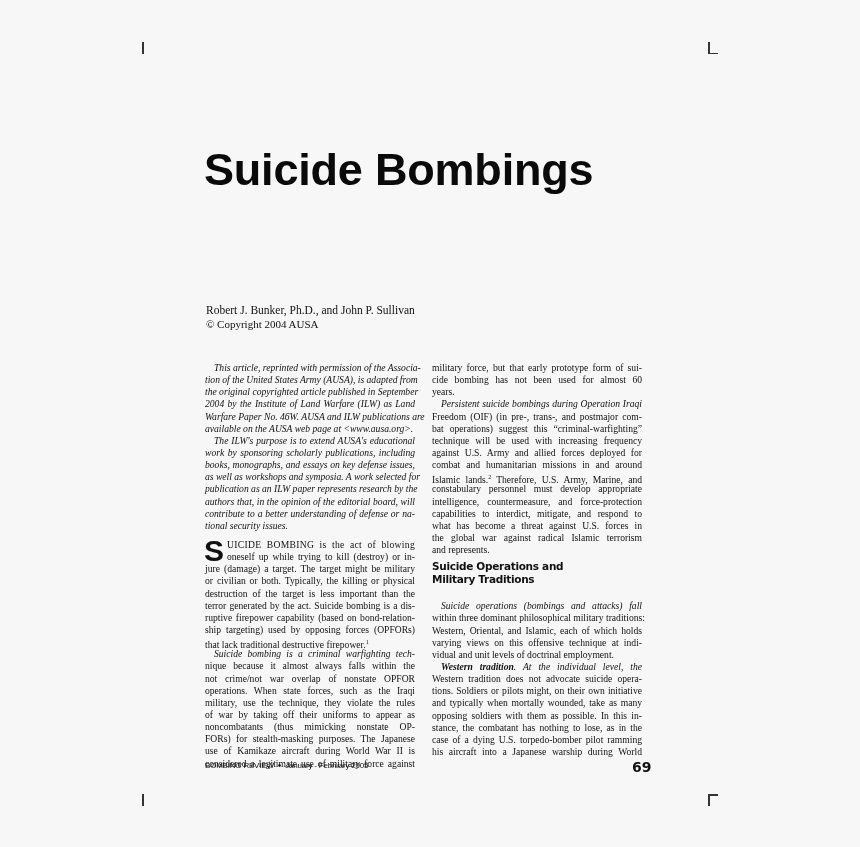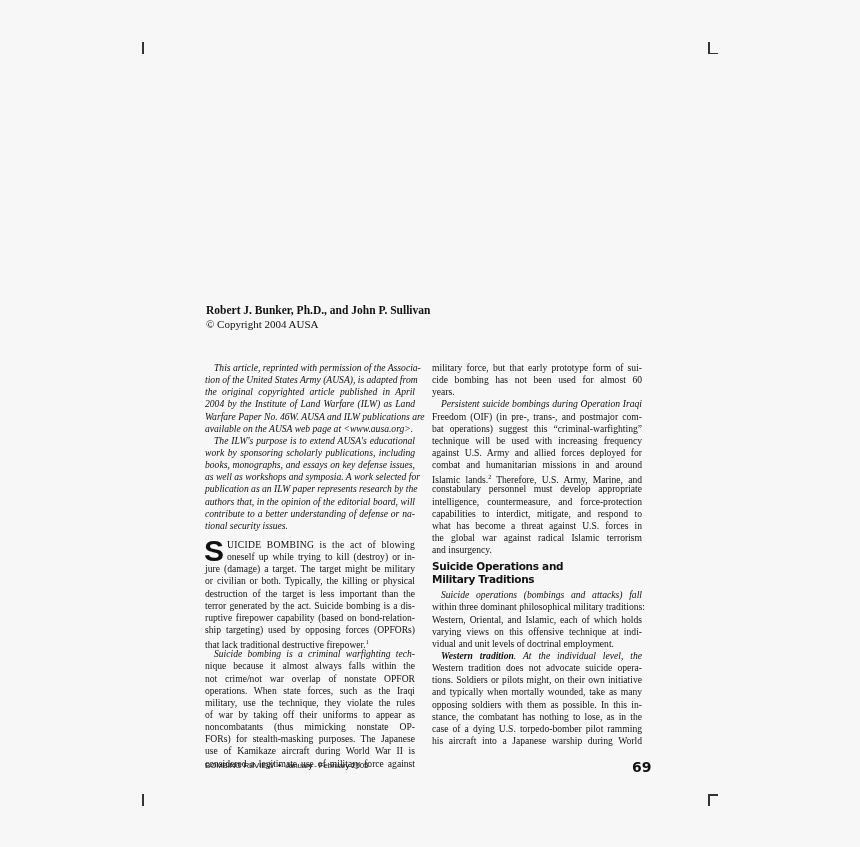--- a/index.html
+++ b/index.html
@@ -9,21 +9,21 @@
   }
   .crop { position: absolute; background: #333; }
   .title {
     position: absolute; left: 204px; top: 146px; width: 440px;
     font-family: "Liberation Sans", sans-serif; font-weight: bold;
     font-size: 45px; line-height: 47px; letter-spacing: -0.2px; color: #0a0a0a;
   }
   .title div { white-space: nowrap; }
   .authors {
     position: absolute; left: 206px; top: 304px;
-    font-family: "Liberation Serif", serif; font-weight: bold; font-size: 11.5px; white-space: nowrap;
+    font-family: "Liberation Serif", serif; font-weight: normal; font-size: 11.5px; white-space: nowrap;
   }
   .copyright {
     position: absolute; left: 206px; top: 318px;
     font-family: "Liberation Serif", serif; font-size: 11px; white-space: nowrap;
   }
   .col { position: absolute; top: 362px; width: 210px;
     font-family: "Liberation Serif", serif; font-size: 9.6px; line-height: 12.15px; }
   .col-left { left: 205px; }
   .col-right { left: 432px; }
   .ln { white-space: nowrap; text-align: justify; text-align-last: justify; height: 12.15px; overflow: visible; }
@@ -33,21 +33,21 @@
   .gap { height: 5px; }
   .dropcap-wrap { position: relative; }
   .dropcap {
     position: absolute; left: -1px; top: -1px;
     font-family: "Liberation Sans", sans-serif; font-weight: bold; font-size: 30px; line-height: 26px;
   }
   .ln.dc { padding-left: 22px; }
   .sc { letter-spacing: 0.3px; }
   .heading {
     font-family: "DejaVu Sans", sans-serif; font-weight: bold; font-size: 10.5px; line-height: 12.5px;
-    letter-spacing: -0.3px; margin-top: 4px; margin-bottom: 4px; white-space: nowrap;
+    letter-spacing: -0.3px; margin-top: 4px; margin-bottom: 15px; white-space: nowrap;
   }
   .sup { font-size: 6px; vertical-align: 4px; }
   .footer-left {
     position: absolute; left: 205px; top: 761px;
     font-family: "Liberation Sans", sans-serif; font-size: 8px; letter-spacing: -0.2px; white-space: nowrap;
   }
   .footer-page {
     position: absolute; left: 632px; top: 759px;
     font-family: "DejaVu Sans", sans-serif; font-weight: bold; font-size: 14px; white-space: nowrap;
   }
@@ -57,30 +57,31 @@
 <body>
 
 <div class="crop" style="left:142px;top:42px;width:1.5px;height:12px;"></div>
 <div class="crop" style="left:708px;top:42px;width:1.5px;height:12px;"></div>
 <div class="crop" style="left:708px;top:52.5px;width:10px;height:1.5px;"></div>
 <div class="crop" style="left:142px;top:794px;width:1.5px;height:12px;"></div>
 <div class="crop" style="left:708px;top:794px;width:1.5px;height:12px;"></div>
 <div class="crop" style="left:708px;top:794px;width:10px;height:1.5px;"></div>
 
 <div class="title">
+  <div>Suicide Bombings</div>
 </div>
 
 <div class="authors">Robert J. Bunker, Ph.D., and John P. Sullivan</div>
 <div class="copyright">© Copyright  2004 AUSA</div>
 
 <div class="col col-left">
   <div class="it">
     <div class="ln ind">This article, reprinted with permission of the Associa-</div>
     <div class="ln">tion of the United States Army (AUSA), is adapted from</div>
-    <div class="ln">the original copyrighted article published in April</div>
+    <div class="ln">the original copyrighted article published in September</div>
     <div class="ln">2004 by the Institute of Land Warfare (ILW) as Land</div>
     <div class="ln">Warfare Paper No. 46W. AUSA and ILW publications are</div>
     <div class="ln last">available on the AUSA web page at &lt;www.ausa.org&gt;.</div>
     <div class="ln ind">The ILW's purpose is to extend AUSA's educational</div>
     <div class="ln">work by sponsoring scholarly publications, including</div>
     <div class="ln">books, monographs, and essays on key defense issues,</div>
     <div class="ln">as well as workshops and symposia. A work selected for</div>
     <div class="ln">publication as an ILW paper represents research by the</div>
     <div class="ln">authors that, in the opinion of the editorial board, will</div>
     <div class="ln">contribute to a better understanding of defense or na-</div>
@@ -125,21 +126,21 @@
     <div class="ln">bat operations) suggest this “criminal-warfighting”</div>
     <div class="ln">technique will be used with increasing frequency</div>
     <div class="ln">against U.S. Army and allied forces deployed for</div>
     <div class="ln">combat and humanitarian missions in and around</div>
     <div class="ln"><span>Islamic lands.</span><span class="sup">2</span><span> Therefore, U.S. Army, Marine, and</span></div>
     <div class="ln">constabulary personnel must develop appropriate</div>
     <div class="ln">intelligence, countermeasure, and force-protection</div>
     <div class="ln">capabilities to interdict, mitigate, and respond to</div>
     <div class="ln">what has become a threat against U.S. forces in</div>
     <div class="ln">the global war against radical Islamic terrorism</div>
-    <div class="ln last">and insurgency.</div>
+    <div class="ln last">and represents.</div>
   </div>
   <div class="heading">
     <div>Suicide Operations and</div>
     <div>Military Traditions</div>
   </div>
   <div>
     <div class="ln ind">Suicide operations (bombings and attacks) fall</div>
     <div class="ln">within three dominant philosophical military traditions:</div>
     <div class="ln">Western, Oriental, and Islamic, each of which holds</div>
     <div class="ln">varying views on this offensive technique at indi-</div>

